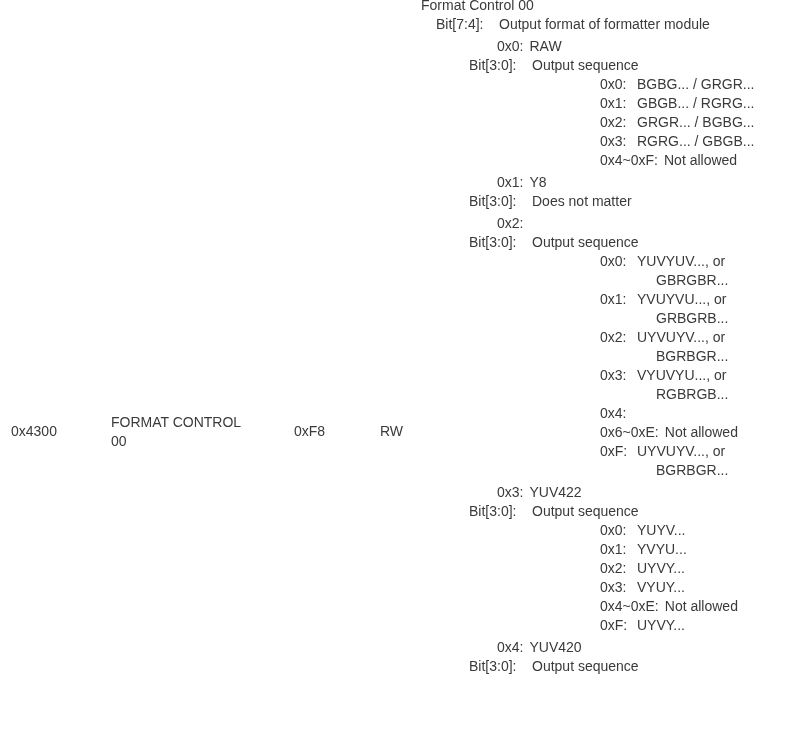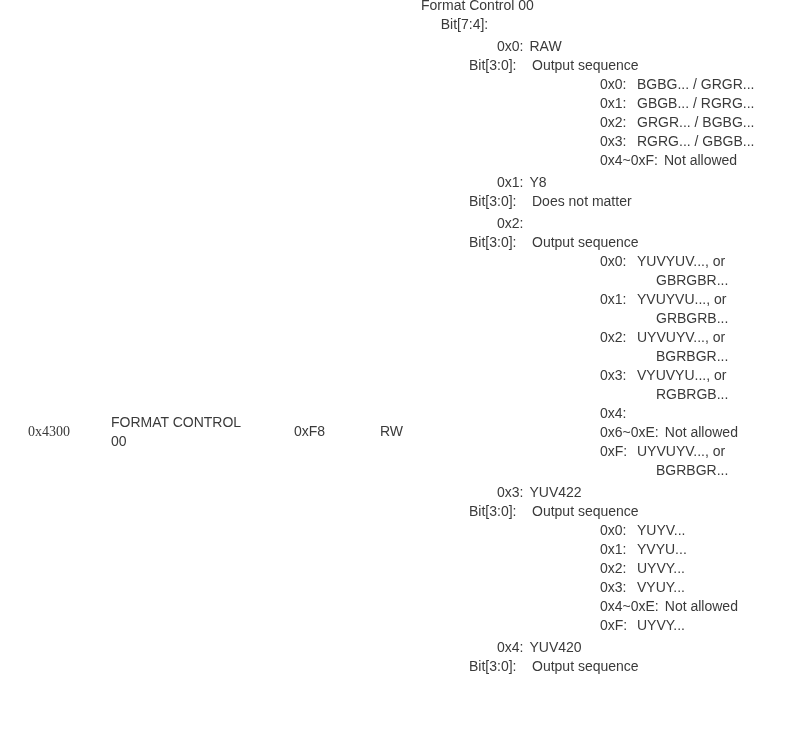--- a/index.html
+++ b/index.html
@@ -8,34 +8,34 @@
     width: 811px;
     height: 744px;
     background: #ffffff;
     overflow: hidden;
     font-family: "Liberation Sans", sans-serif;
     font-size: 14px;
     line-height: 19px;
     color: #3a3a3a;
   }
   .cell { position: absolute; white-space: pre-line; }
-  .cell-address { left: 28px;  top: 422px; font-family: Liberation Serif, serif; }
+  .cell-address { left: 11px;  top: 422px; }
   .cell-name    { left: 111px; top: 413px; width: 172px; }
   .cell-default { left: 294px; top: 422px; }
   .cell-access  { left: 380px; top: 422px; }
 
   .desc {
     position: absolute;
     left: 421px;
     top: -4px;
     width: 390px;
   }
   .row { display: flex; align-items: flex-start; }
   .lvl1 { margin-left: 0; }
-  .lvl2 { margin-left: 15px; text-align: center; }
+  .lvl2 { margin-left: 15px; }
   .lvl3 { margin-left: 76px; margin-top: 3px; }
   .lvl4 { margin-left: 48px; }
   .lvl5 { margin-left: 179px; }
   .lbl { flex: none; margin-right: 6px; white-space: nowrap; }
   .lvl2 .lbl, .lvl4 .lbl { min-width: 57px; }
   .lvl3 .lbl { min-width: 26px; }
   .lvl5 .lbl { min-width: 31px; }
   .val { white-space: pre-line; }
   .lvl5 .val { padding-left: 19px; text-indent: -19px; }
 </style>
@@ -47,20 +47,21 @@
   <div class="cell cell-name">FORMAT CONTROL
 00</div>
   <div class="cell cell-default">0xF8</div>
   <div class="cell cell-access">RW</div>
   <div class="desc" id="desc">
       <div class="row lvl1">
         <span class="val">Format Control 00</span>
       </div>
       <div class="row lvl2">
         <span class="lbl">Bit[7:4]:</span>
+        <span class="val">Output format of formatter module</span>
       </div>
       <div class="row lvl3">
         <span class="lbl">0x0:</span>
         <span class="val">RAW</span>
       </div>
       <div class="row lvl4">
         <span class="lbl">Bit[3:0]:</span>
         <span class="val">Output sequence</span>
       </div>
       <div class="row lvl5">

